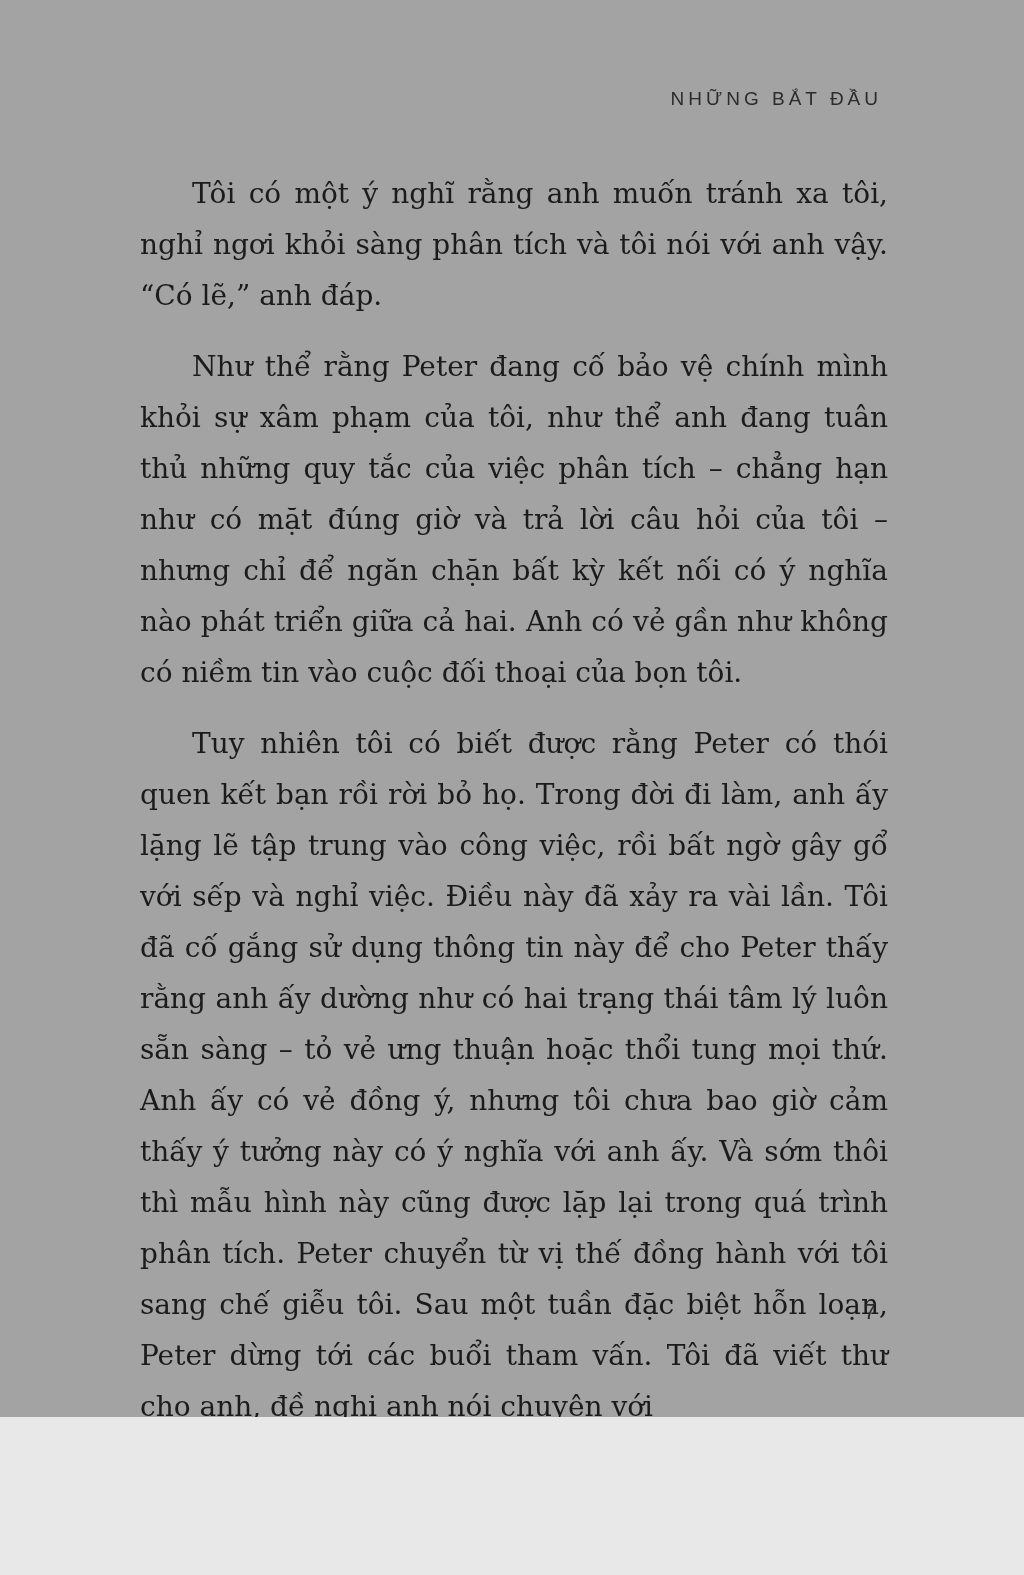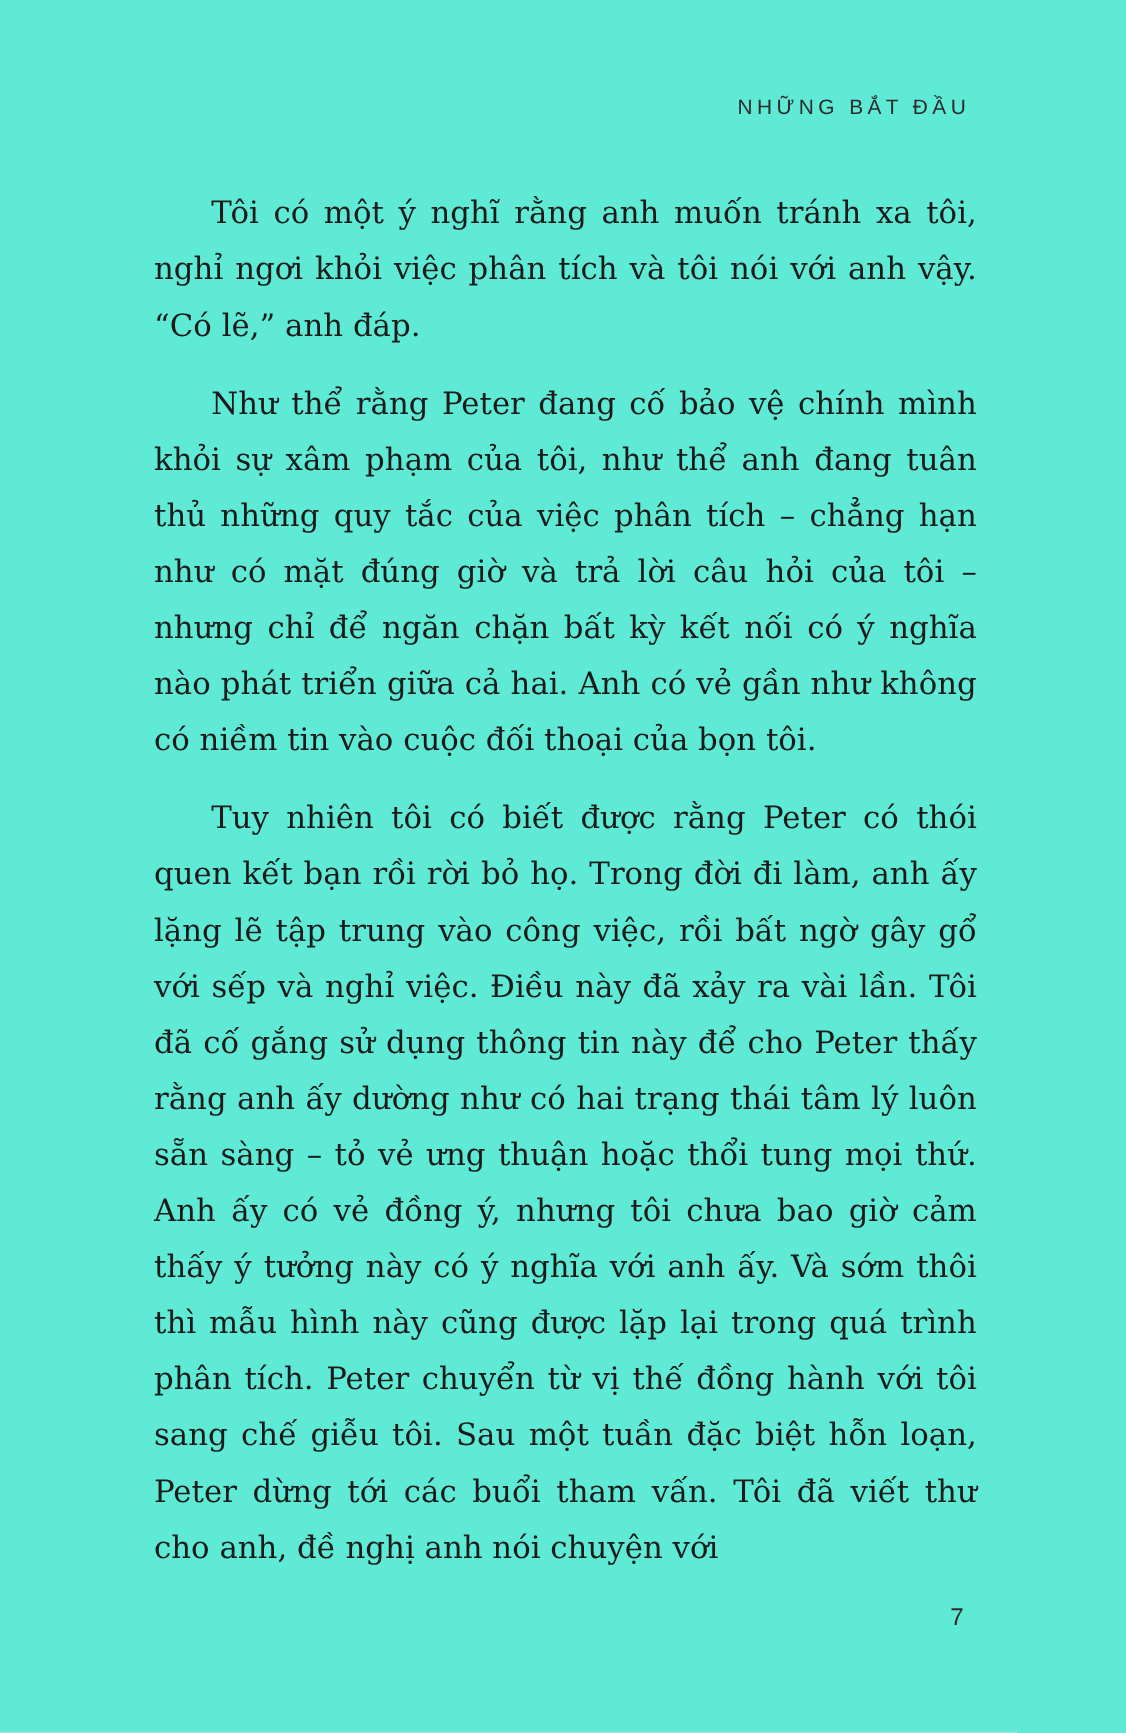--- a/index.html
+++ b/index.html
@@ -3,23 +3,23 @@
 <meta charset="utf-8">
 <style>
   html, body {
     margin: 0;
     padding: 0;
     background: #e8e8e8;
   }
   .page {
     position: relative;
     width: 1024px;
-    height: 1575px;
+    height: 1417px;
     margin: 0 auto;
-    background: #5eead4;
+    background: #a3a3a3;
     color: #1b1b1b;
     overflow: hidden;
   }
   .running-header {
     position: absolute;
     top: 88px;
     right: 142px;
     font-family: "Liberation Sans", sans-serif;
     font-size: 19px;
     font-weight: 500;
@@ -53,20 +53,20 @@
   }
 </style>
 </head>
 <body>
 
 <div class="page">
 
   <div class="running-header">NHỮNG BẮT ĐẦU</div>
 
   <div class="text-block">
-    <p>Tôi có một ý nghĩ rằng anh muốn tránh xa tôi, nghỉ ngơi khỏi việc phân tích và tôi nói với anh vậy. “Có lẽ,” anh đáp.</p>
+    <p>Tôi có một ý nghĩ rằng anh muốn tránh xa tôi, nghỉ ngơi khỏi sàng phân tích và tôi nói với anh vậy. “Có lẽ,” anh đáp.</p>
     <p>Như thể rằng Peter đang cố bảo vệ chính mình khỏi sự xâm phạm của tôi, như thể anh đang tuân thủ những quy tắc của việc phân tích – chẳng hạn như có mặt đúng giờ và trả lời câu hỏi của tôi – nhưng chỉ để ngăn chặn bất kỳ kết nối có ý nghĩa nào phát triển giữa cả hai. Anh có vẻ gần như không có niềm tin vào cuộc đối thoại của bọn tôi.</p>
     <p>Tuy nhiên tôi có biết được rằng Peter có thói quen kết bạn rồi rời bỏ họ. Trong đời đi làm, anh ấy lặng lẽ tập trung vào công việc, rồi bất ngờ gây gổ với sếp và nghỉ việc. Điều này đã xảy ra vài lần. Tôi đã cố gắng sử dụng thông tin này để cho Peter thấy rằng anh ấy dường như có hai trạng thái tâm lý luôn sẵn sàng – tỏ vẻ ưng thuận hoặc thổi tung mọi thứ. Anh ấy có vẻ đồng ý, nhưng tôi chưa bao giờ cảm thấy ý tưởng này có ý nghĩa với anh ấy. Và sớm thôi thì mẫu hình này cũng được lặp lại trong quá trình phân tích. Peter chuyển từ vị thế đồng hành với tôi sang chế giễu tôi. Sau một tuần đặc biệt hỗn loạn, Peter dừng tới các buổi tham vấn. Tôi đã viết thư cho anh, đề nghị anh nói chuyện với</p>
   </div>
 
   <div class="page-number">7</div>
 
 </div>
 
 </body></html>

